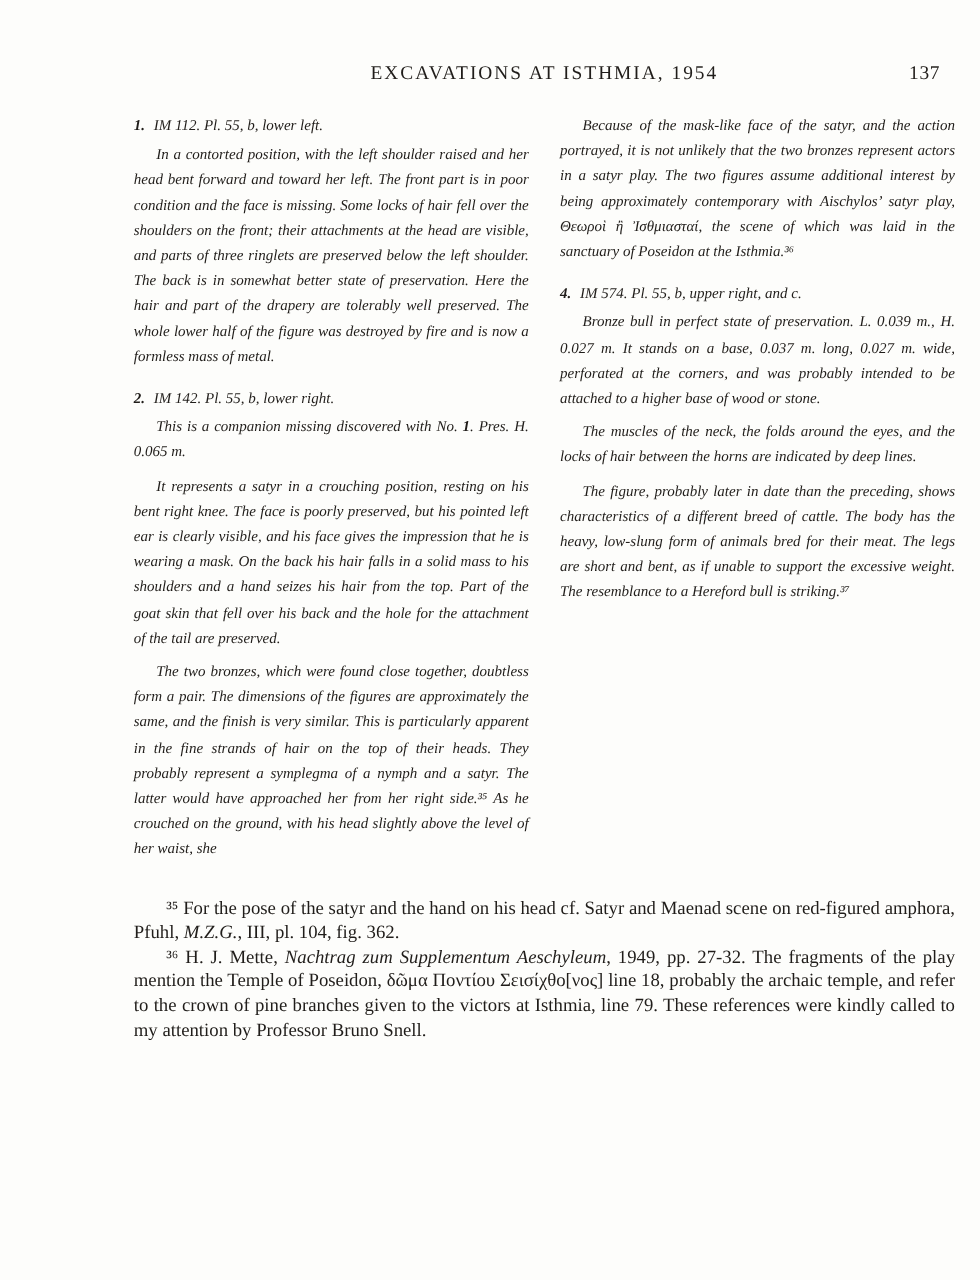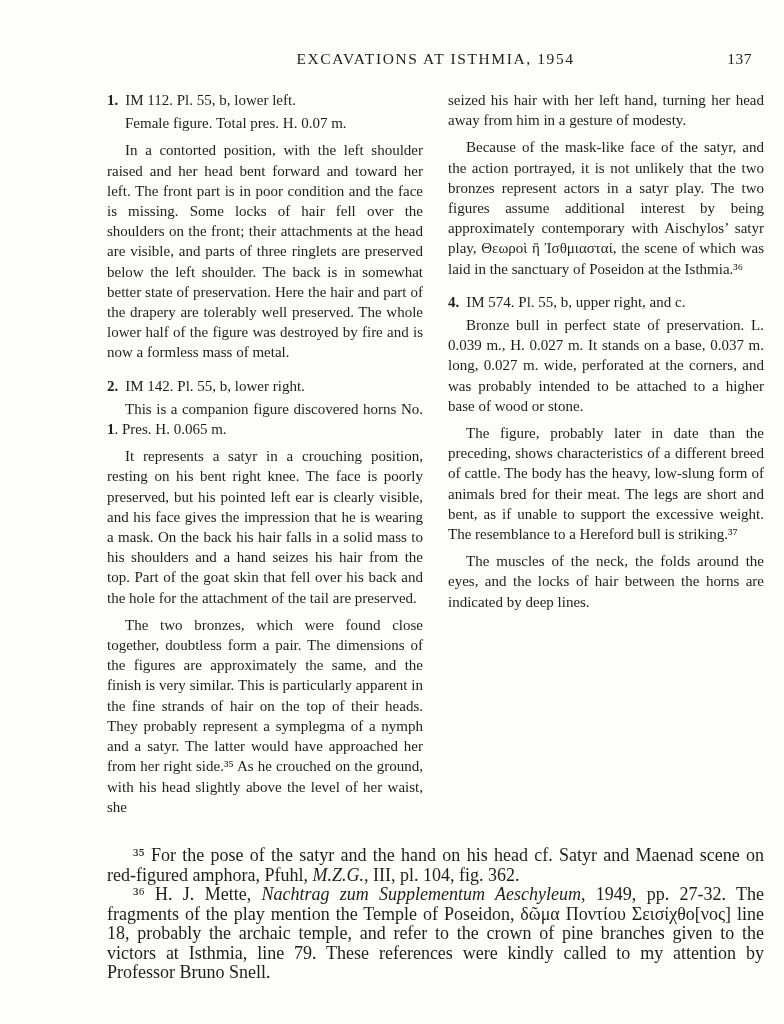--- a/index.html
+++ b/index.html
@@ -33,73 +33,72 @@
   }
   .page-number {
     position: absolute;
     right: 12px;
     top: 0;
     letter-spacing: 0.5px;
   }
   .columns {
     display: flex;
     gap: 25px;
-    font-size: 15px;
+    font-size: 12px;
     line-height: 20.2px;
     text-align: justify;
+    font-style: italic;
   }
   .col { flex: 1 1 0; min-width: 0; }
   p { margin: 0 0 7px 0; }
   .entry-heading { margin: 13px 0 3px 0; }
   .col > p:first-child { margin-top: 0; }
   .entry-num { font-weight: bold; margin-right: 7px; }
   .sub-line, .para { text-indent: 18px; }
   .no-indent { text-indent: 0; }
   .bold { font-weight: bold; }
   .italic { font-style: italic; }
   .footnotes {
     margin-top: 22px;
-    font-size: 18px;
+    font-size: 15px;
     line-height: 19.6px;
     text-align: justify;
   }
   .footnote { margin: 0; text-indent: 26px; }
 </style>
 </head>
 <body>
 
 <div class="page">
 
   <header class="page-header">
     <span class="running-title">EXCAVATIONS AT ISTHMIA, 1954</span>
     <span class="page-number">137</span>
   </header>
 
   <main class="columns">
 
     <section class="col">
       <p class="entry-heading"><span class="entry-num">1.</span><span class="entry-head-text">IM 112.  Pl. 55, b, lower left.</span></p>
-      <p class="sub-line">Female figure.  Total pres. H. 0.07 m.</p>
       <p class="para">In a contorted position, with the left shoulder raised and her head bent forward and toward her left.  The front part is in poor condition and the face is missing.  Some locks of hair fell over the shoulders on the front; their attachments at the head are visible, and parts of three ringlets are preserved below the left shoulder.  The back is in somewhat better state of preservation.  Here the hair and part of the drapery are tolerably well preserved.  The whole lower half of the figure was destroyed by fire and is now a formless mass of metal.</p>
 
       <p class="entry-heading"><span class="entry-num">2.</span><span class="entry-head-text">IM 142.  Pl. 55, b, lower right.</span></p>
-      <p class="sub-line"><span>This is a companion figure discovered horns No. </span><span class="bold">1</span><span>.  Pres. H. 0.065 m.</span></p>
+      <p class="sub-line"><span>This is a companion missing discovered with No. </span><span class="bold">1</span><span>.  Pres. H. 0.065 m.</span></p>
       <p class="para">It represents a satyr in a crouching position, resting on his bent right knee.  The face is poorly preserved, but his pointed left ear is clearly visible, and his face gives the impression that he is wearing a mask.  On the back his hair falls in a solid mass to his shoulders and a hand seizes his hair from the top.  Part of the goat skin that fell over his back and the hole for the attachment of the tail are preserved.</p>
       <p class="para">The two bronzes, which were found close together, doubtless form a pair.  The dimensions of the figures are approximately the same, and the finish is very similar.  This is particularly apparent in the fine strands of hair on the top of their heads.  They probably represent a symplegma of a nymph and a satyr.  The latter would have approached her from her right side.³⁵  As he crouched on the ground, with his head slightly above the level of her waist, she</p>
     </section>
 
     <section class="col">
-      <p class="para no-indent">seized his hair with her left hand, turning her head away from him in a gesture of modesty.</p>
       <p class="para">Because of the mask-like face of the satyr, and the action portrayed, it is not unlikely that the two bronzes represent actors in a satyr play.  The two figures assume additional interest by being approximately contemporary with Aischylos’ satyr play, Θεωροὶ ἢ Ἰσθμιασταί, the scene of which was laid in the sanctuary of Poseidon at the Isthmia.³⁶</p>
 
 
       <p class="entry-heading"><span class="entry-num">4.</span><span class="entry-head-text">IM 574.  Pl. 55, b, upper right, and c.</span></p>
       <p class="para">Bronze bull in perfect state of preservation. L. 0.039 m., H. 0.027 m.  It stands on a base, 0.037 m. long, 0.027 m. wide, perforated at the corners, and was probably intended to be attached to a higher base of wood or stone.</p>
+      <p class="para">The muscles of the neck, the folds around the eyes, and the locks of hair between the horns are indicated by deep lines.</p>
       <p class="para">The figure, probably later in date than the preceding, shows characteristics of a different breed of cattle.  The body has the heavy, low-slung form of animals bred for their meat.  The legs are short and bent, as if unable to support the excessive weight.  The resemblance to a Hereford bull is striking.³⁷</p>
-      <p class="para">The muscles of the neck, the folds around the eyes, and the locks of hair between the horns are indicated by deep lines.</p>
     </section>
 
   </main>
 
   <footer class="footnotes">
     <p class="footnote"><span>³⁵ For the pose of the satyr and the hand on his head cf. Satyr and Maenad scene on red-figured amphora, Pfuhl, </span><span class="italic">M.Z.G.</span><span>, III, pl. 104, fig. 362.</span></p>
     <p class="footnote"><span>³⁶ H. J. Mette, </span><span class="italic">Nachtrag zum Supplementum Aeschyleum</span><span>, 1949, pp. 27-32.  The fragments of the play mention the Temple of Poseidon, δῶμα Ποντίου Σεισίχθο[νος] line 18, probably the archaic temple, and refer to the crown of pine branches given to the victors at Isthmia, line 79.  These references were kindly called to my attention by Professor Bruno Snell.</span></p>
   </footer>
 
 </div>

